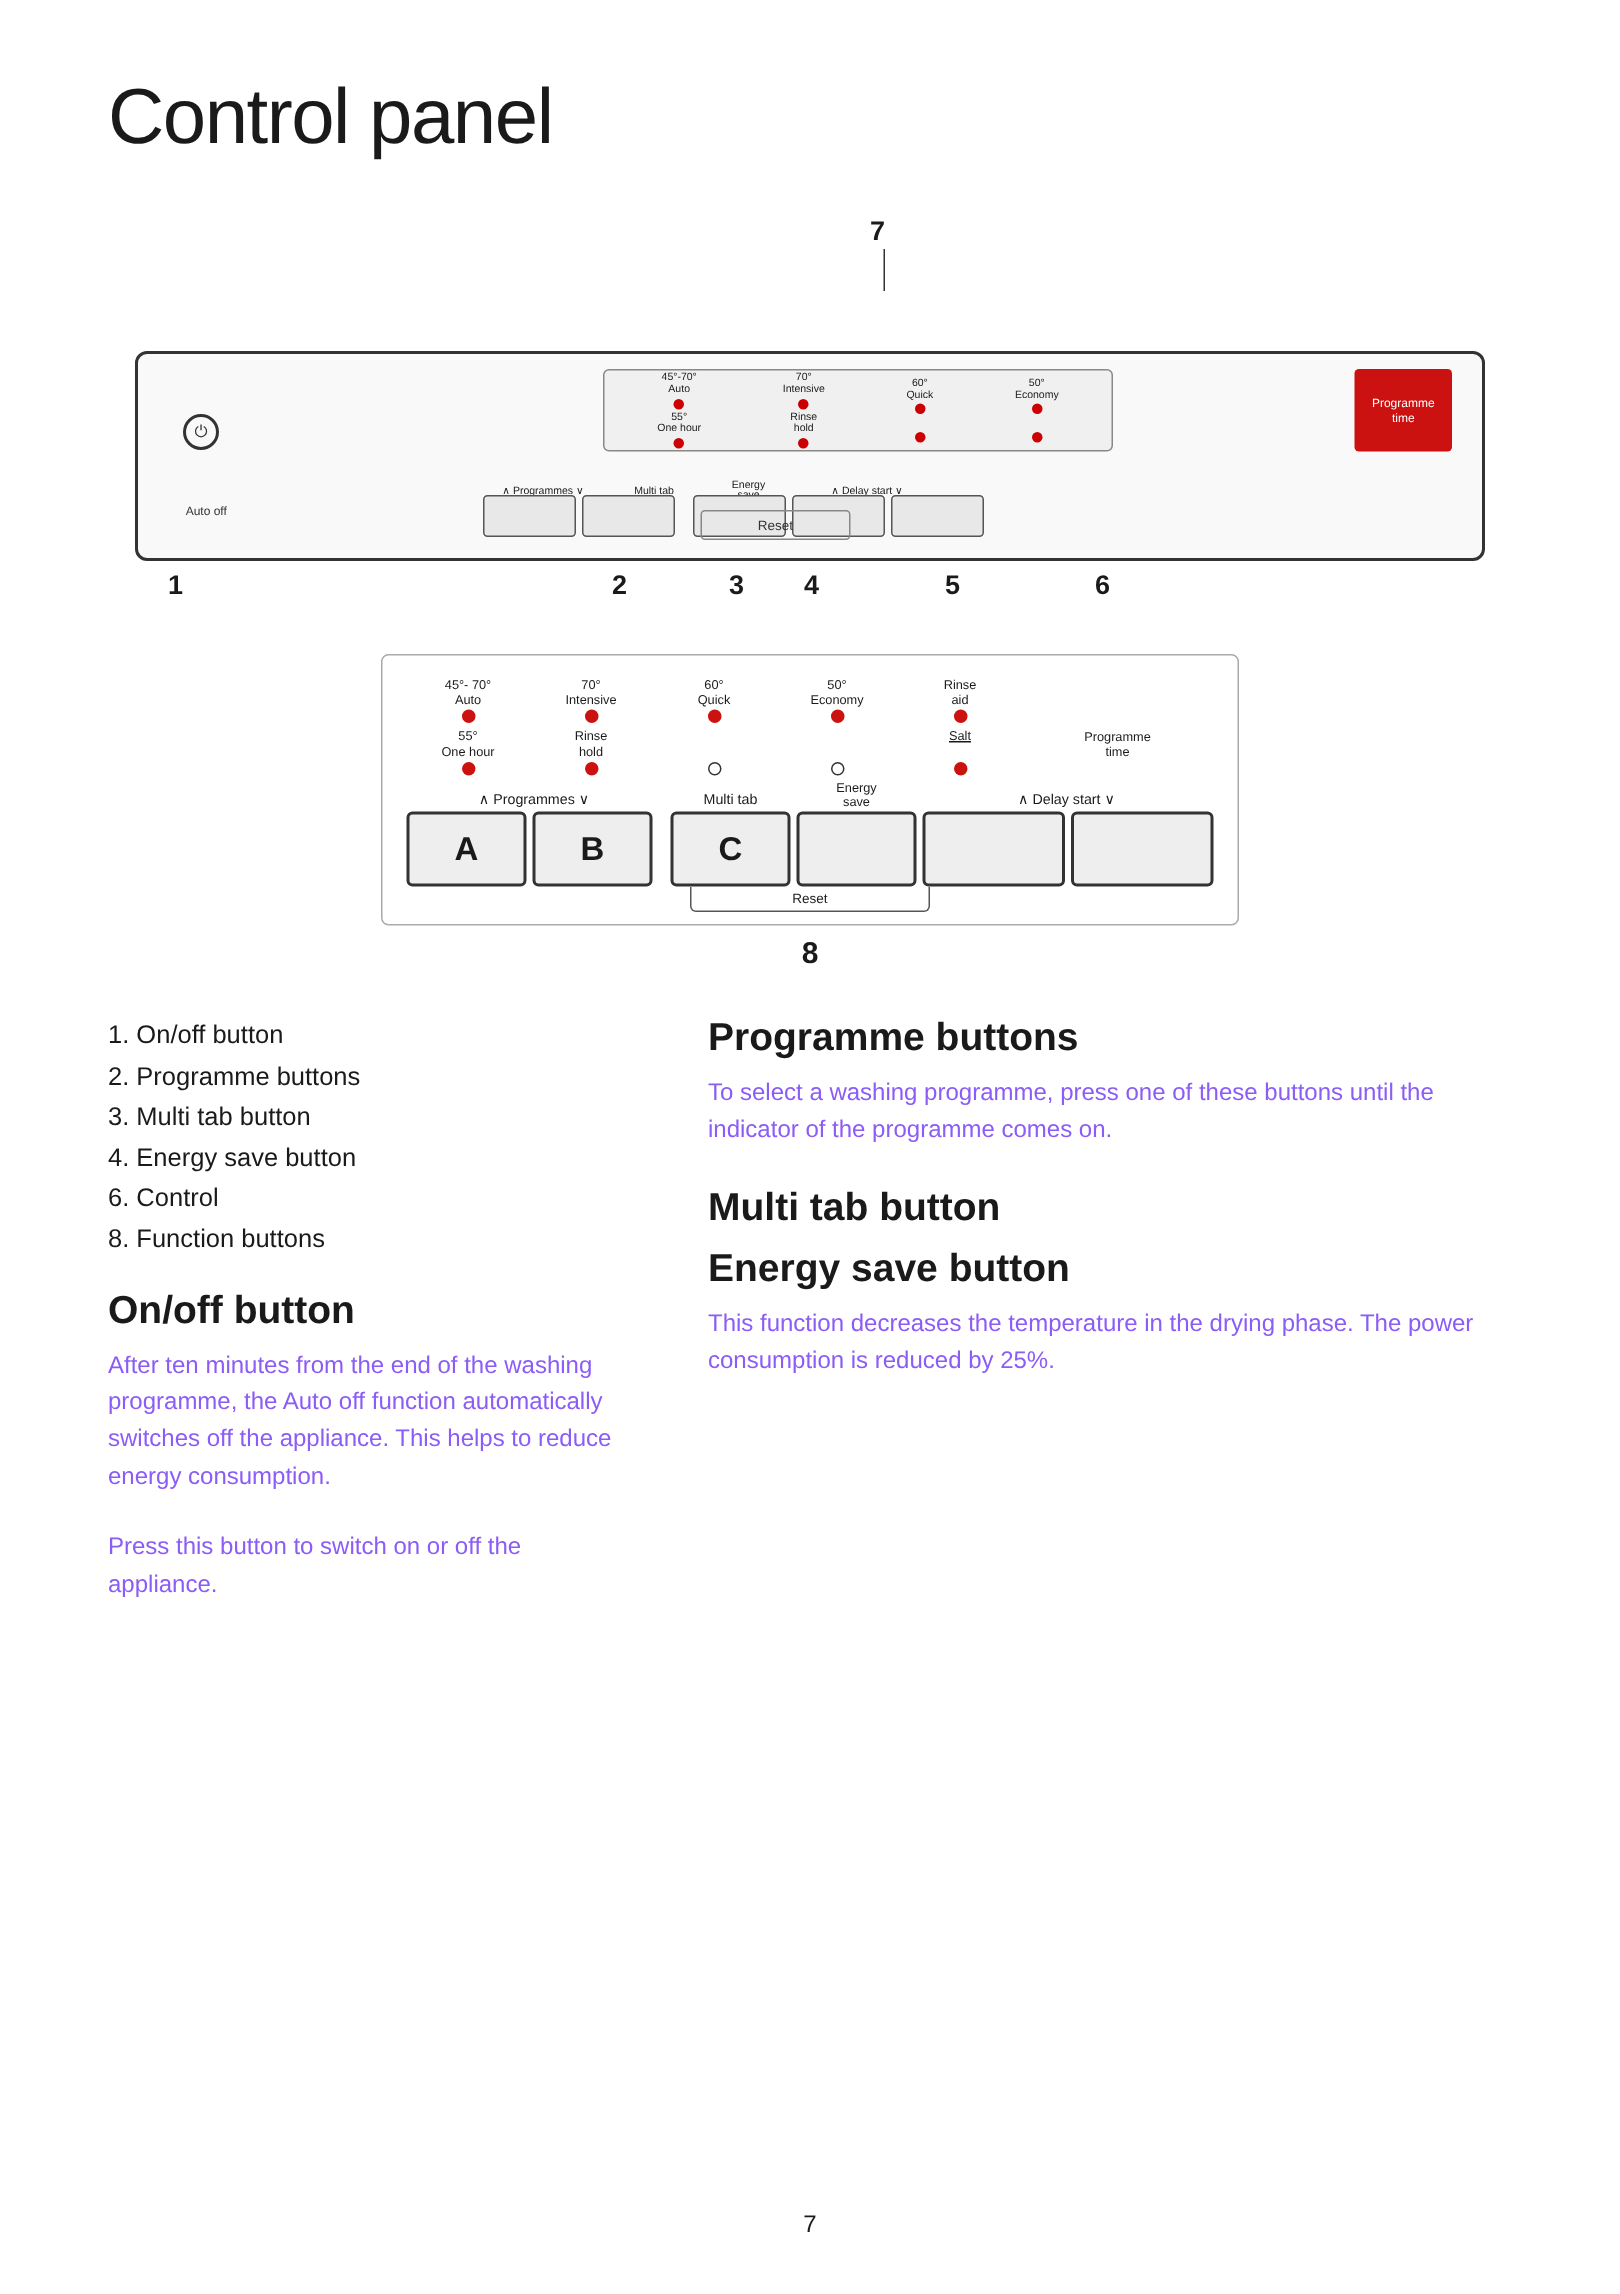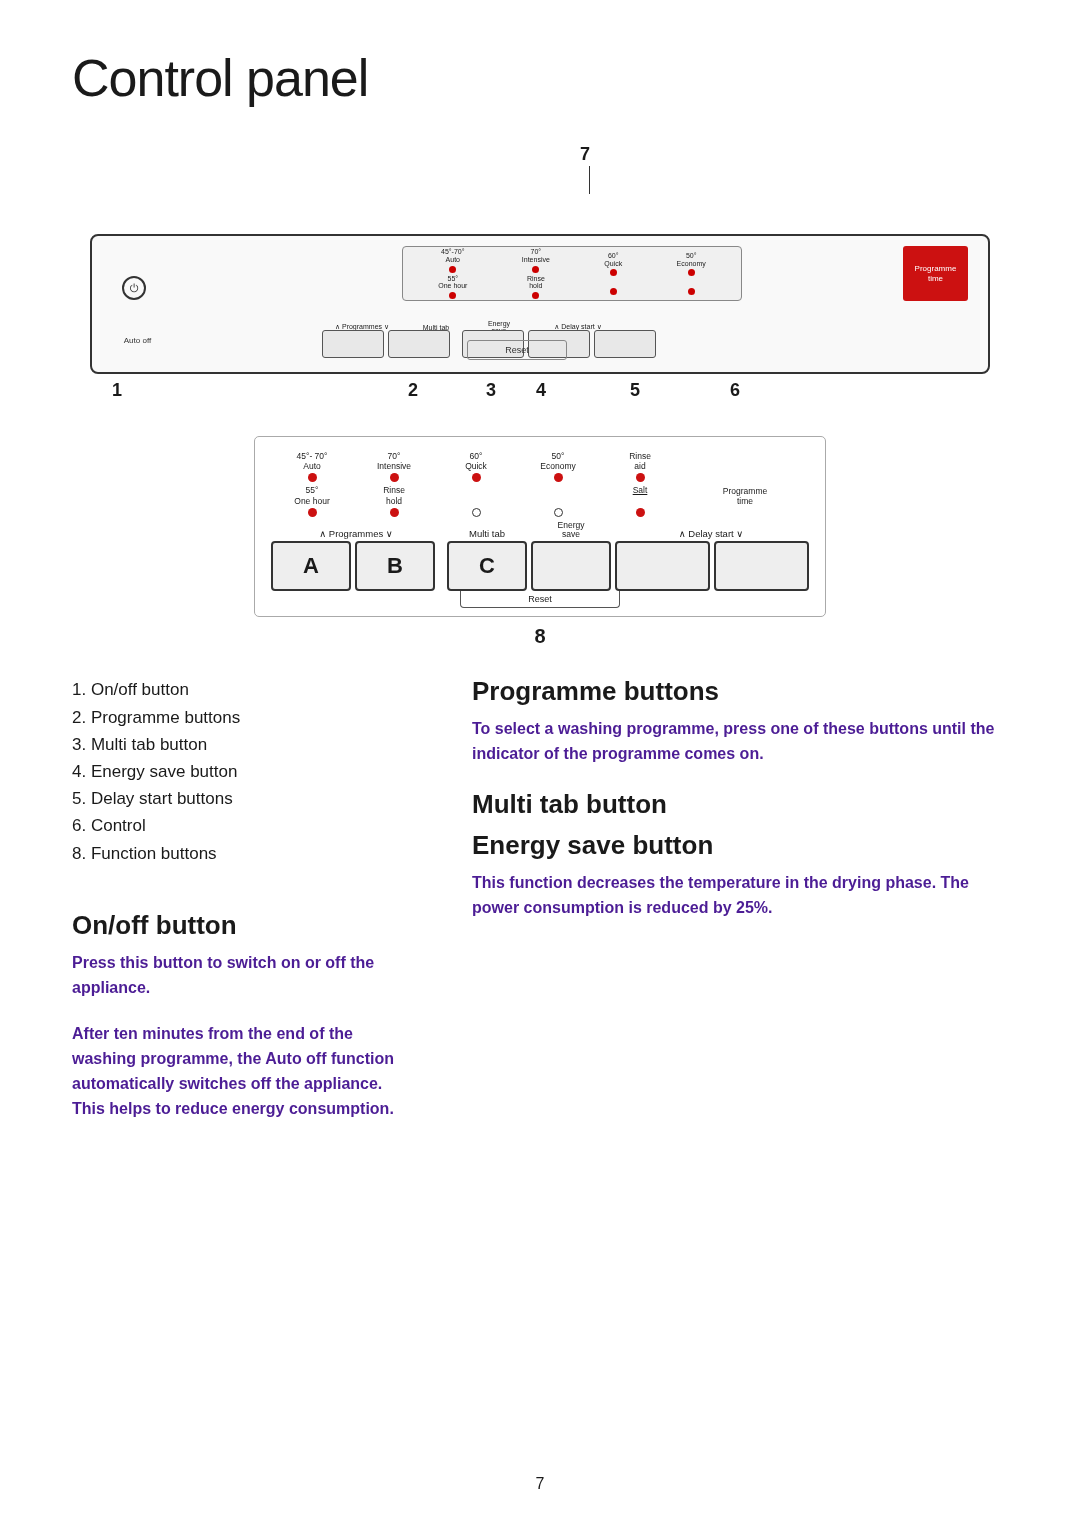--- a/index.html
+++ b/index.html
@@ -169,43 +169,42 @@
       flex: 0 0 340px;
     }
 
     .right-col {
       flex: 1;
     }
 
     .numbered-list {
       list-style: none;
       padding: 0;
-      margin-bottom: 43px;
+      margin-bottom: 18px;
     }
 
     .numbered-list li {
       font-size: 17px;
       line-height: 1.6;
       color: #1a1a1a;
     }
 
     
     .section-heading {
       font-size: 26px;
       font-weight: 900;
       margin-bottom: 10px;
       margin-top: 0;
     }
 
     .section-text {
       font-size: 16px;
       line-height: 1.55;
       margin-bottom: 22px;
-      color: #4c1d95;
-      font-weight: bold;
+      color: #8b5cf6;
     }
 
     
     .page-number {
       text-align: center;
       font-size: 16px;
       position: absolute;
       bottom: 36px;
       left: 50%;
       transform: translateX(-50%);
@@ -411,28 +410,27 @@
 </div>
 
 <div class="content-area">
 
   <div class="left-col">
     <ul class="numbered-list">
       <li><span>1. </span><span>On/off button</span></li>
       <li><span>2. </span><span>Programme buttons</span></li>
       <li><span>3. </span><span>Multi tab button</span></li>
       <li><span>4. </span><span>Energy save button</span></li>
-      <li><span>5. </span><span>Delay start buttons</span></li>
       <li><span>6. </span><span>Control</span></li>
       <li><span>8. </span><span>Function buttons</span></li>
     </ul>
 
     <h2 class="section-heading">On/off button</h2>
+    <p class="section-text">After ten minutes from the end of the washing programme, the Auto off function automatically switches off the appliance. This helps to reduce energy consumption.</p>
     <p class="section-text">Press this button to switch on or off the appliance.</p>
-    <p class="section-text">After ten minutes from the end of the washing programme, the Auto off function automatically switches off the appliance. This helps to reduce energy consumption.</p>
   </div>
 
   <div class="right-col">
 
     <h2 class="section-heading">Programme buttons</h2>
     <p class="section-text">To select a washing programme, press one of these buttons until the indicator of the programme comes on.</p>
 
     <h2 class="section-heading">Multi tab button</h2>
 
     <h2 class="section-heading">Energy save button</h2>

